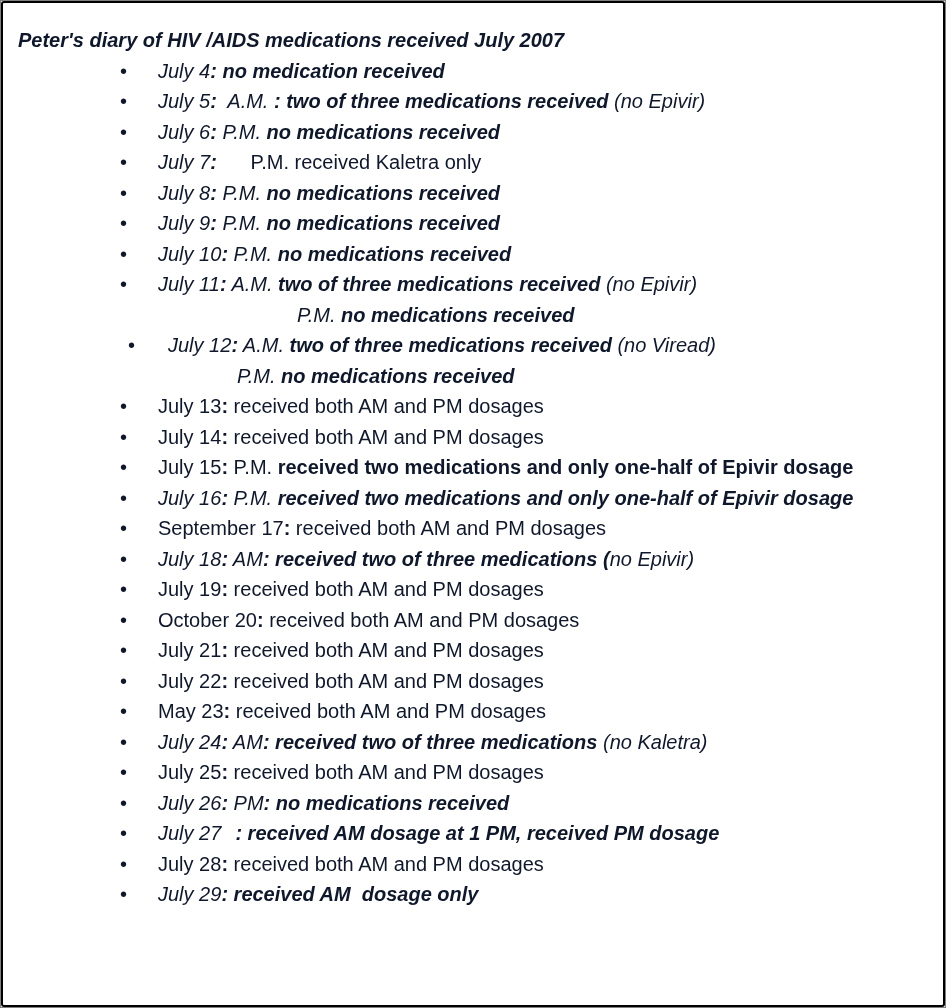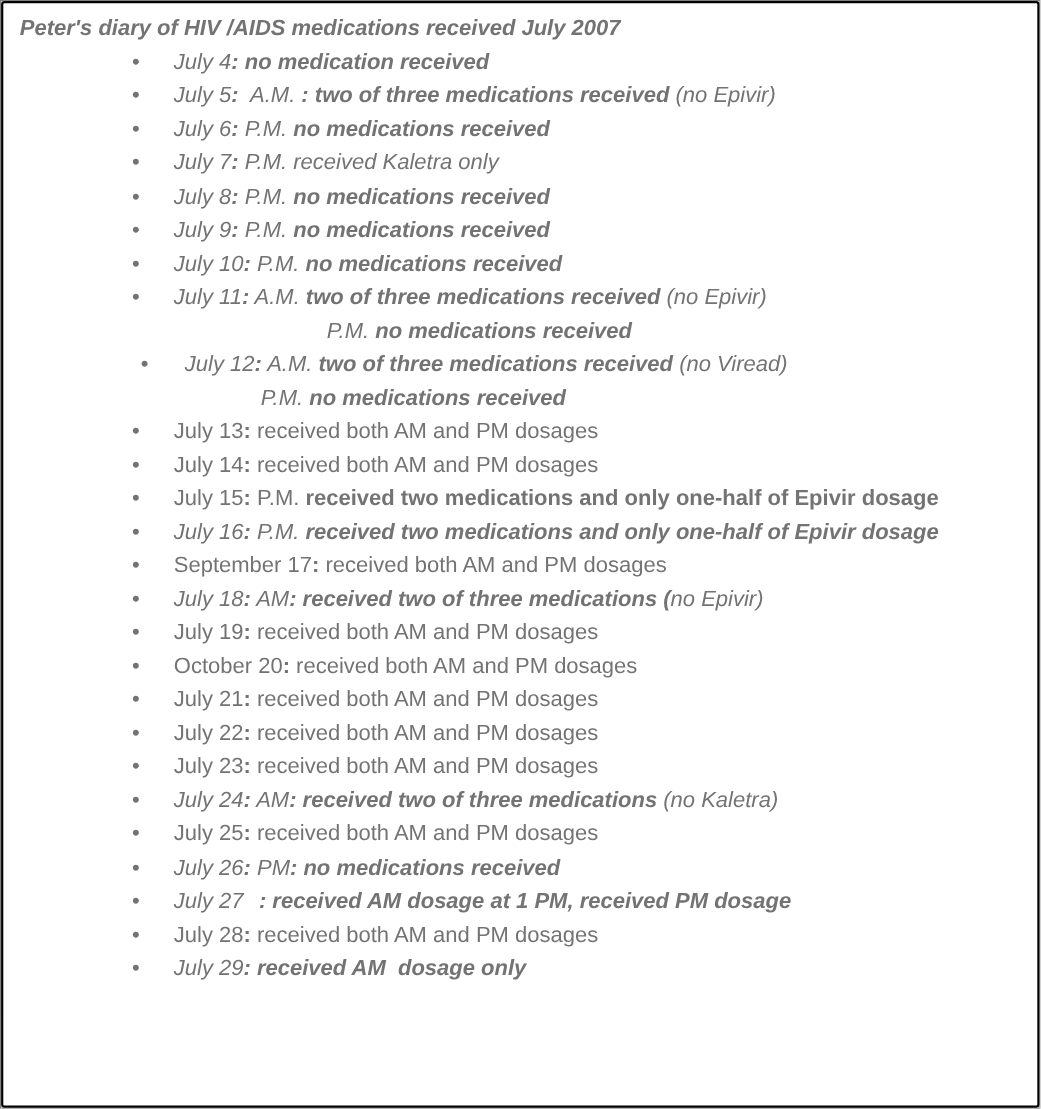--- a/index.html
+++ b/index.html
@@ -12,25 +12,25 @@
     height: 1008px;
     box-sizing: border-box;
     border: 1px solid #808080;
   }
   .inner {
     width: 100%;
     height: 100%;
     box-sizing: border-box;
     border: 2px solid #000000;
     border-radius: 3px;
-    padding-top: 8px;
+    padding-top: 22px;
     overflow: hidden;
     font-family: "Liberation Sans", sans-serif;
     font-size: 20px;
-    color: #737373;
+    color: #0f172a;
     background: #ffffff;
   }
   .line {
     height: 30.5px;
     line-height: 30.5px;
     position: relative;
     white-space: pre;
   }
   .title-line {
     padding-left: 15px;
@@ -52,39 +52,39 @@
 </head>
 <body>
 
 <div class="frame">
   <div class="inner">
     <div class="line title-line">Peter's diary of HIV /AIDS medications received July 2007</div>
     <div>
         <div class="line" style="padding-left: 155px;"><span class="bullet">•</span><span style="font-style: italic;">July 4</span><span style="font-weight: bold; font-style: italic;">: no medication received</span></div>
         <div class="line" style="padding-left: 155px;"><span class="bullet">•</span><span style="font-style: italic;">July 5</span><span style="font-weight: bold; font-style: italic;">:</span><span style="font-style: italic;">  A.M. </span><span style="font-weight: bold; font-style: italic;">: two of three medications received </span><span style="font-style: italic;">(no Epivir)</span></div>
         <div class="line" style="padding-left: 155px;"><span class="bullet">•</span><span style="font-style: italic;">July 6</span><span style="font-weight: bold; font-style: italic;">:</span><span style="font-style: italic;"> P.M. </span><span style="font-weight: bold; font-style: italic;">no medications received</span></div>
-        <div class="line" style="padding-left: 155px;"><span class="bullet">•</span><span style="font-style: italic;">July 7</span><span style="font-weight: bold; font-style: italic;">:</span><span style="font-style: italic;"> P.M. received Kaletra only</span></div>
+        <div class="line" style="padding-left: 155px;"><span class="bullet">•</span><span style="font-style: italic;">July 7</span><span style="font-weight: bold; font-style: italic;">:</span><span style=" margin-left: 28px;"> P.M. received Kaletra only</span></div>
         <div class="line" style="padding-left: 155px;"><span class="bullet">•</span><span style="font-style: italic;">July 8</span><span style="font-weight: bold; font-style: italic;">:</span><span style="font-style: italic;"> P.M. </span><span style="font-weight: bold; font-style: italic;">no medications received</span></div>
         <div class="line" style="padding-left: 155px;"><span class="bullet">•</span><span style="font-style: italic;">July 9</span><span style="font-weight: bold; font-style: italic;">:</span><span style="font-style: italic;"> P.M. </span><span style="font-weight: bold; font-style: italic;">no medications received</span></div>
         <div class="line" style="padding-left: 155px;"><span class="bullet">•</span><span style="font-style: italic;">July 10</span><span style="font-weight: bold; font-style: italic;">:</span><span style="font-style: italic;"> P.M. </span><span style="font-weight: bold; font-style: italic;">no medications received</span></div>
         <div class="line" style="padding-left: 155px;"><span class="bullet">•</span><span style="font-style: italic;">July 11</span><span style="font-weight: bold; font-style: italic;">:</span><span style="font-style: italic;"> A.M. </span><span style="font-weight: bold; font-style: italic;">two of three medications received </span><span style="font-style: italic;">(no Epivir)</span></div>
         <div class="line" style="padding-left: 294px;"><span style="font-style: italic;">P.M. </span><span style="font-weight: bold; font-style: italic;">no medications received</span></div>
         <div class="line" style="padding-left: 165px;"><span class="bullet" style="left: 125px;">•</span><span style="font-style: italic;">July 12</span><span style="font-weight: bold; font-style: italic;">:</span><span style="font-style: italic;"> A.M. </span><span style="font-weight: bold; font-style: italic;">two of three medications received </span><span style="font-style: italic;">(no Viread)</span></div>
         <div class="line" style="padding-left: 234px;"><span style="font-style: italic;">P.M. </span><span style="font-weight: bold; font-style: italic;">no medications received</span></div>
         <div class="line" style="padding-left: 155px;"><span class="bullet">•</span><span>July 13</span><span style="font-weight: bold;">:</span><span> received both AM and PM dosages</span></div>
         <div class="line" style="padding-left: 155px;"><span class="bullet">•</span><span>July 14</span><span style="font-weight: bold;">:</span><span> received both AM and PM dosages</span></div>
         <div class="line" style="padding-left: 155px;"><span class="bullet">•</span><span>July 15</span><span style="font-weight: bold;">:</span><span> P.M. </span><span style="font-weight: bold;">received two medications and only one-half of Epivir dosage</span></div>
         <div class="line" style="padding-left: 155px;"><span class="bullet">•</span><span style="font-style: italic; margin-top: 39px;">July 16</span><span style="font-weight: bold; font-style: italic;">:</span><span style="font-style: italic;"> P.M. </span><span style="font-weight: bold; font-style: italic;">received two medications and only one-half of Epivir dosage</span></div>
         <div class="line" style="padding-left: 155px;"><span class="bullet">•</span><span>September 17</span><span style="font-weight: bold;">:</span><span> received both AM and PM dosages</span></div>
         <div class="line" style="padding-left: 155px;"><span class="bullet">•</span><span style="font-style: italic;">July 18</span><span style="font-weight: bold; font-style: italic;">:</span><span style="font-style: italic;"> AM</span><span style="font-weight: bold; font-style: italic;">: received two of three medications (</span><span style="font-style: italic;">no Epivir)</span></div>
         <div class="line" style="padding-left: 155px;"><span class="bullet">•</span><span>July 19</span><span style="font-weight: bold;">:</span><span> received both AM and PM dosages</span></div>
         <div class="line" style="padding-left: 155px;"><span class="bullet">•</span><span>October 20</span><span style="font-weight: bold;">:</span><span> received both AM and PM dosages</span></div>
         <div class="line" style="padding-left: 155px;"><span class="bullet">•</span><span>July 21</span><span style="font-weight: bold;">:</span><span> received both AM and PM dosages</span></div>
         <div class="line" style="padding-left: 155px;"><span class="bullet">•</span><span>July 22</span><span style="font-weight: bold;">:</span><span> received both AM and PM dosages</span></div>
-        <div class="line" style="padding-left: 155px;"><span class="bullet">•</span><span>July 23</span><span style="font-weight: bold;">:</span><span> received both AM and PM dosages</span></div>
+        <div class="line" style="padding-left: 155px;"><span class="bullet">•</span><span>May 23</span><span style="font-weight: bold;">:</span><span> received both AM and PM dosages</span></div>
         <div class="line" style="padding-left: 155px;"><span class="bullet">•</span><span style="font-style: italic;">July 24</span><span style="font-weight: bold; font-style: italic;">:</span><span style="font-style: italic;"> AM</span><span style="font-weight: bold; font-style: italic;">: received two of three medications </span><span style="font-style: italic;">(no Kaletra)</span></div>
         <div class="line" style="padding-left: 155px;"><span class="bullet">•</span><span>July 25</span><span style="font-weight: bold;">:</span><span> received both AM and PM dosages</span></div>
         <div class="line" style="padding-left: 155px;"><span class="bullet">•</span><span style="font-style: italic;">July 26</span><span style="font-weight: bold; font-style: italic;">:</span><span style="font-style: italic; margin-top: 20px;"> PM</span><span style="font-weight: bold; font-style: italic;">: no medications received</span></div>
         <div class="line" style="padding-left: 155px;"><span class="bullet">•</span><span style="font-style: italic;">July 27</span><span style="font-weight: bold; font-style: italic; margin-left: 14px;">: received AM dosage at 1 PM, received PM dosage</span></div>
         <div class="line" style="padding-left: 155px;"><span class="bullet">•</span><span>July 28</span><span style="font-weight: bold;">:</span><span> received both AM and PM dosages</span></div>
         <div class="line" style="padding-left: 155px;"><span class="bullet">•</span><span style="font-style: italic;">July 29</span><span style="font-weight: bold; font-style: italic;">: received AM  dosage only</span></div>
       </div>
     <div class="spacer"></div>
   </div>
 </div>

